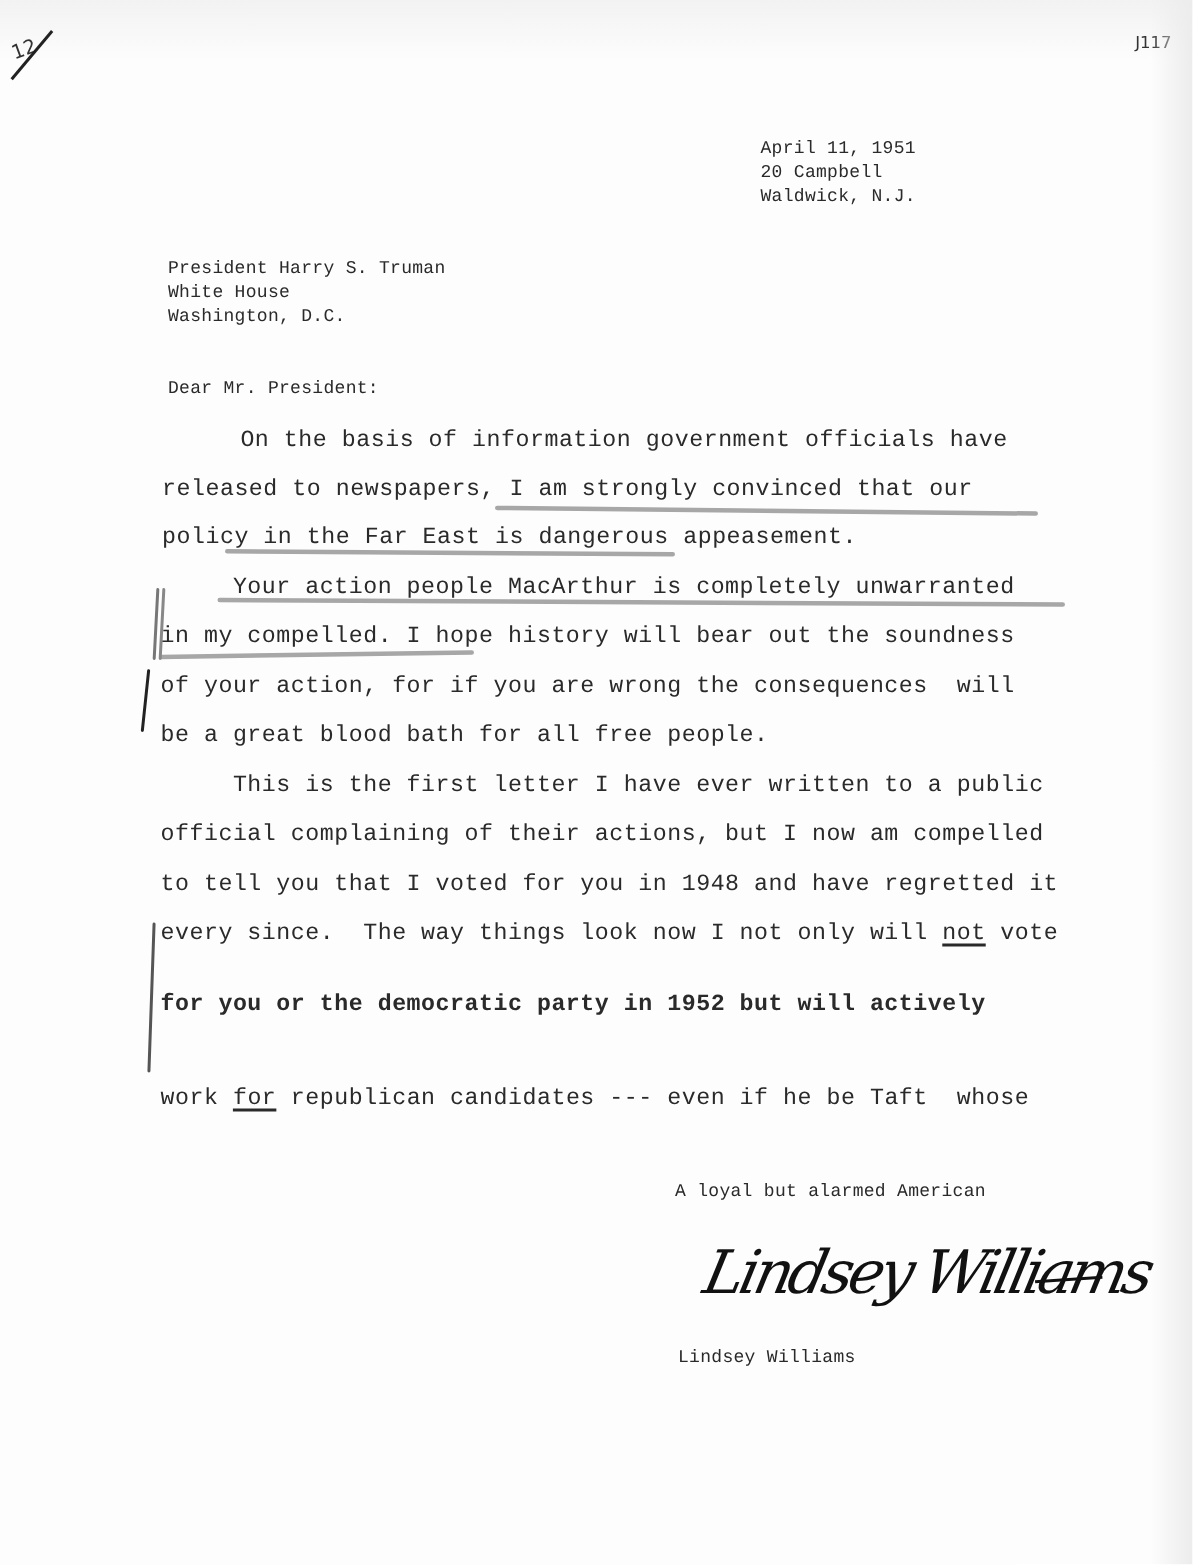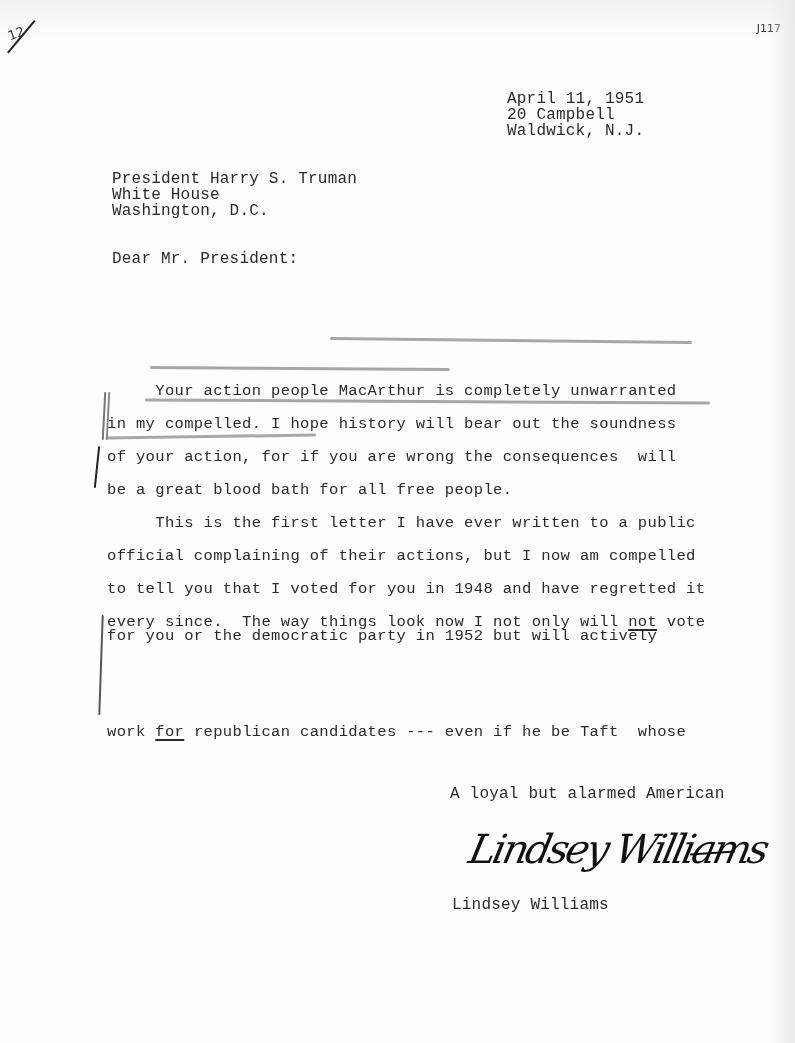--- a/index.html
+++ b/index.html
@@ -28,21 +28,21 @@
       background: linear-gradient(to bottom, #f2f2f2 0%, rgba(253,253,253,0) 100%);
     }
     .paper::after {
       content: "";
       position: absolute;
       right: 0; top: 0; bottom: 0; width: 28px;
       background: linear-gradient(to left, #ececec 0%, rgba(253,253,253,0) 100%);
     }
     .t {
       position: absolute;
-      font-size: 16px;
+      font-size: 12px;
       line-height: 17px;
       white-space: pre;
       letter-spacing: 0.2px;
     }
     .body-line {
       position: absolute;
       font-size: 15.5px;
       line-height: 17px;
       white-space: pre;
       letter-spacing: 0.35px;
@@ -101,39 +101,42 @@
   <div class="t" style="left:507px; top:91px;">April 11, 1951</div>
   <div class="t" style="left:507px; top:107px;">20 Campbell</div>
   <div class="t" style="left:507px; top:123px;">Waldwick, N.J.</div>
 
   <div class="t" style="left:112px; top:171px;">President Harry S. Truman</div>
   <div class="t" style="left:112px; top:187px;">White House</div>
   <div class="t" style="left:112px; top:203px;text-align:right;">Washington, D.C.</div>
 
   <div class="t" style="left:112px; top:251px;">Dear Mr. President:</div>
 
+  <div class="body-line" style="left:112px; top:285px;">     On the basis of information government officials have</div>
+  <div class="body-line" style="left:108px; top:318px;">released to newspapers, I am strongly convinced that our</div>
+  <div class="body-line" style="left:108px; top:350px;">policy in the Far East is dangerous appeasement.</div>
   <div class="pencil-underline" style="left:330px; top:339px; width:362px; transform:rotate(0.6deg);"></div>
   <div class="pencil-underline" style="left:150px; top:367px; width:300px; transform:rotate(0.4deg);"></div>
 
   <div class="body-line" style="left:107px; top:383px;">     Your action people MacArthur is completely unwarranted</div>
   <div class="pencil-underline" style="left:145px; top:400px; width:565px; transform:rotate(0.3deg);"></div>
   <div class="body-line" style="left:107px; top:416px;">in my compelled. I hope history will bear out the soundness</div>
   <div class="pencil-underline" style="left:106px; top:435px; width:210px; transform:rotate(-0.8deg);"></div>
   <div class="body-line" style="left:107px; top:482px;">be a great blood bath for all free people.</div>
   <div class="body-line" style="left:107px; top:449px;">of your action, for if you are wrong the consequences  will</div>
 
   <div class="pencil-bar" style="left:103px; top:392px; height:48px; transform:rotate(3deg); background:#777;"></div>
   <div class="pencil-bar" style="left:107px; top:392px; height:48px; transform:rotate(3deg); background:#888;"></div>
   <div class="pencil-bar" style="left:96px; top:446px; height:42px; transform:rotate(6deg); background:#222; width:1.5px;"></div>
 
   <div class="body-line" style="left:107px; top:515px;">     This is the first letter I have ever written to a public</div>
   <div class="body-line" style="left:107px; top:548px;">official complaining of their actions, but I now am compelled</div>
   <div class="body-line" style="left:107px; top:581px;">to tell you that I voted for you in 1948 and have regretted it</div>
   <div class="body-line" style="left:107px; top:614px;"><span>every since.  The way things look now I not only will </span><span class="ink-underline">not</span><span> vote</span></div>
-  <div class="body-line" style="left:107px; top:628px;">for you or the democratic party in 1952 but will actively</div>
+  <div class="body-line" style="left:107px; top:661px;font-weight:bold;">for you or the democratic party in 1952 but will actively</div>
   <div class="body-line" style="left:107px; top:692px;margin-top:32px;"><span>work </span><span class="ink-underline">for</span><span> republican candidates --- even if he be Taft  whose</span></div>
 
   <div class="pencil-bar" style="left:100px; top:615px; height:100px; transform:rotate(2deg); background:#555; width:1.5px;"></div>
 
   <div class="t" style="left:450px; top:786px;">A loyal but alarmed American</div>
 
   <div class="sig" style="left:470px; top:826px;">Lindsey Williams</div>
   <div class="sig-stroke" style="left:690px; top:852px; width:45px;"></div>
 
   <div class="t" style="left:452px; top:897px;">Lindsey Williams</div>

